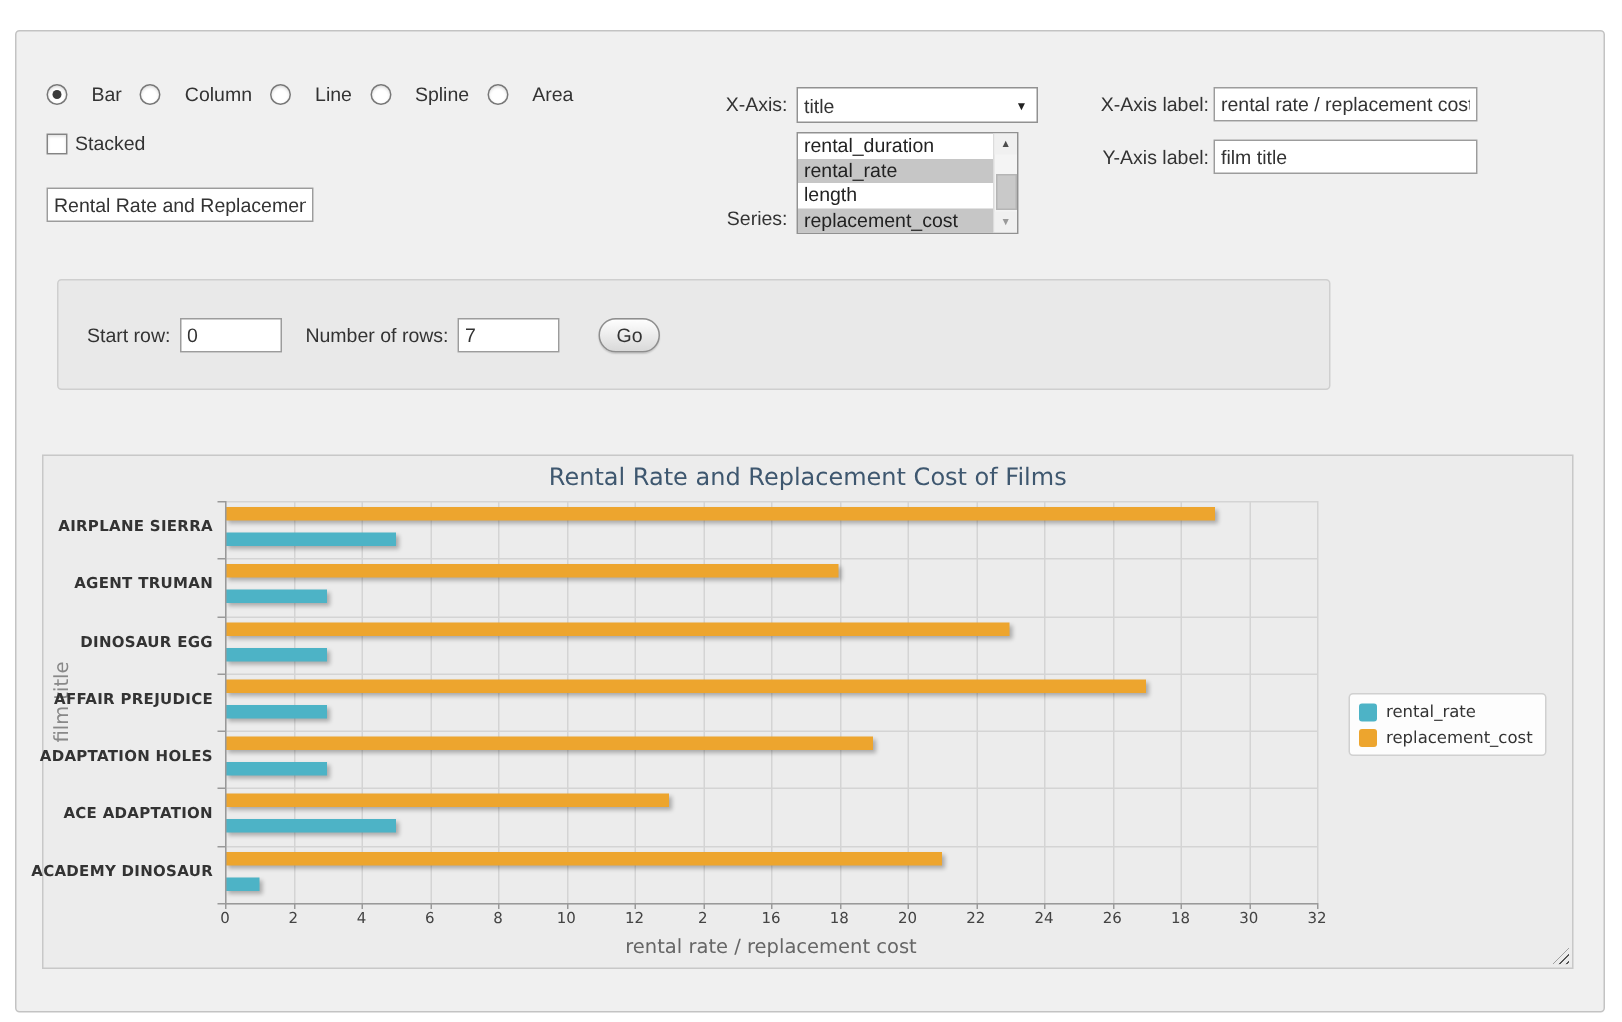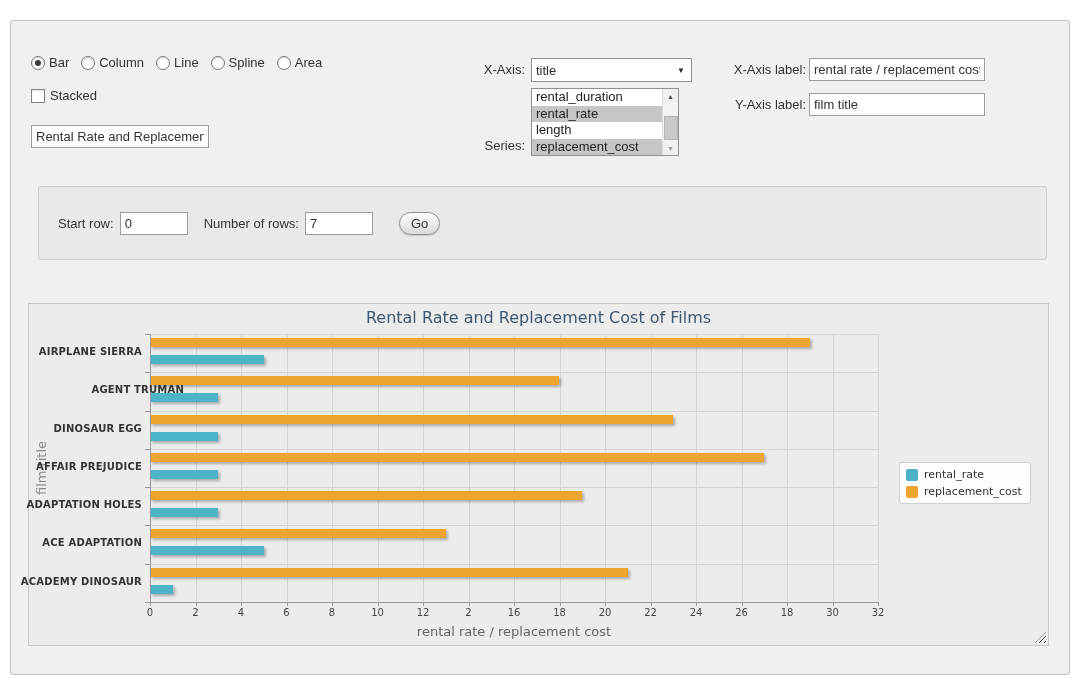--- a/index.html
+++ b/index.html
@@ -6,21 +6,21 @@
   .page{position:relative;width:1081px;height:681px;background:#fff;
         font-family:"Liberation Sans",sans-serif;font-size:13px;color:#333;overflow:hidden;}
   .abs{position:absolute;}
   .fieldset{left:10px;top:20px;width:1058px;height:653px;background:#f0f0f0;
             border:1px solid #c3c3c3;border-radius:3px;}
   .legend-box{left:19px;top:-13px;background:#fff;border:1px solid #a8a8a8;border-radius:2px;
               padding:5px 13px;font-weight:bold;font-size:13px;color:#333;
               box-shadow:2px 2px 3px rgba(0,0,0,0.25);}
   
   .radio-row{left:20px;top:34px;display:flex;align-items:center;gap:12px;}
-  .radio-item{display:flex;align-items:center;gap:4px;cursor:default;}
+  .radio-item{display:flex;align-items:center;gap:16px;cursor:default;}
   .radio{width:12px;height:12px;border:1px solid #777;border-radius:50%;background:#fff;
          position:relative;box-shadow:inset 0 1px 2px rgba(0,0,0,0.15);}
   .radio-dot{position:absolute;left:3px;top:3px;width:6px;height:6px;border-radius:50%;background:#3b3b3b;}
   .check-row{left:20px;top:67px;display:flex;align-items:center;gap:5px;}
   .checkbox{width:12px;height:12px;border:1px solid #848484;background:#fff;
             box-shadow:inset 0 1px 2px rgba(0,0,0,0.12);}
   
   .tinput{border:1px solid #9c9c9c;background:#fff;color:#333;font-family:"Liberation Sans",sans-serif;
           font-size:13px;padding:2px 4px;height:17px;border-radius:0;}
   .title-input{left:20px;top:104px;width:168px;}
@@ -33,21 +33,21 @@
   
   .listbox{left:520px;top:67px;width:146px;height:66px;background:#fff;border:1px solid #919191;overflow:hidden;}
   .lb-option{height:16.5px;line-height:16.5px;padding-left:4px;font-size:13px;color:#222;white-space:nowrap;}
   .lb-option.selected{background:#c6c6c6;}
   .sbar{position:absolute;right:0;top:0;width:15px;height:100%;background:#f4f4f4;border-left:1px solid #dcdcdc;}
   .sbtn{position:absolute;left:0;width:15px;height:14px;display:flex;align-items:center;justify-content:center;
         font-size:7px;color:#4d4d4d;background:#f0f0f0;}
   .sbtn.down{bottom:0;color:#9a9a9a;}
   .sthumb{position:absolute;left:1px;width:12px;background:#c9c9c9;border:1px solid #b5b5b5;}
   
-  .query-panel{left:27px;top:165px;width:1009px;height:74px;background:#e9e9e9;
+  .query-panel{left:27px;top:165px;width:849px;height:74px;background:#e9e9e9;
                border:1px solid #cfcfcf;border-radius:3px;display:flex;align-items:center;padding-left:19px;box-sizing:border-box;}
   .query-panel .tinput{width:58px;}
   .go-btn{margin-left:26px;padding:3px 11px;border:1px solid #8e8e8e;border-radius:12px;
           background:linear-gradient(#fefefe,#d9d9d9);font-size:13px;color:#333;
           box-shadow:0 1px 1px rgba(0,0,0,0.15);cursor:default;}
   
   .chart{left:17px;top:282px;width:1019px;height:341px;background:#ececec;border:1px solid #c8c8c8;
          font-family:"DejaVu Sans",sans-serif;}
   .chart-title{left:0;top:4px;width:100%;text-align:center;font-size:16px;color:#3e576f;}
   .plot{left:121px;top:30px;width:728px;height:268px;}
@@ -220,21 +220,21 @@
             <div class="legend-swatch" style="background: rgb(77, 179, 198);"></div>
             <div class="legend-label">rental_rate</div>
           </div>
           <div class="legend-item">
             <div class="legend-swatch" style="background: rgb(237, 165, 46);"></div>
             <div class="legend-label">replacement_cost</div>
           </div>
         </div>
       <div class="abs resize-handle"></div>
     <div class="abs cat-label" style="right: 906px; top: 41px; text-align: center;">AIRPLANE SIERRA</div>
-        <div class="abs cat-label" style="right: 864px; top: 79.2857px; text-align: left;">AGENT TRUMAN</div>
+        <div class="abs cat-label" style="right: 906px; top: 79.2857px; text-align: left;">AGENT TRUMAN</div>
         <div class="abs cat-label" style="right: 906px; top: 117.571px; text-align: right;">DINOSAUR EGG</div>
         <div class="abs cat-label" style="right: 906px; top: 155.857px; text-align: right;">AFFAIR PREJUDICE</div>
         <div class="abs cat-label" style="right: 906px; top: 194.143px; text-align: right;">ADAPTATION HOLES</div>
         <div class="abs cat-label" style="right: 906px; top: 232.429px; text-align: right;">ACE ADAPTATION</div>
         <div class="abs cat-label" style="right: 906px; top: 270.714px; text-align: right;">ACADEMY DINOSAUR</div>
         <div class="abs xtick-label" style="left: 106px; top: 303px;">0</div>
         <div class="abs xtick-label" style="left: 151.5px; top: 303px;">2</div>
         <div class="abs xtick-label" style="left: 197px; top: 303px;">4</div>
         <div class="abs xtick-label" style="left: 242.5px; top: 303px;">6</div>
         <div class="abs xtick-label" style="left: 288px; top: 303px;">8</div>

